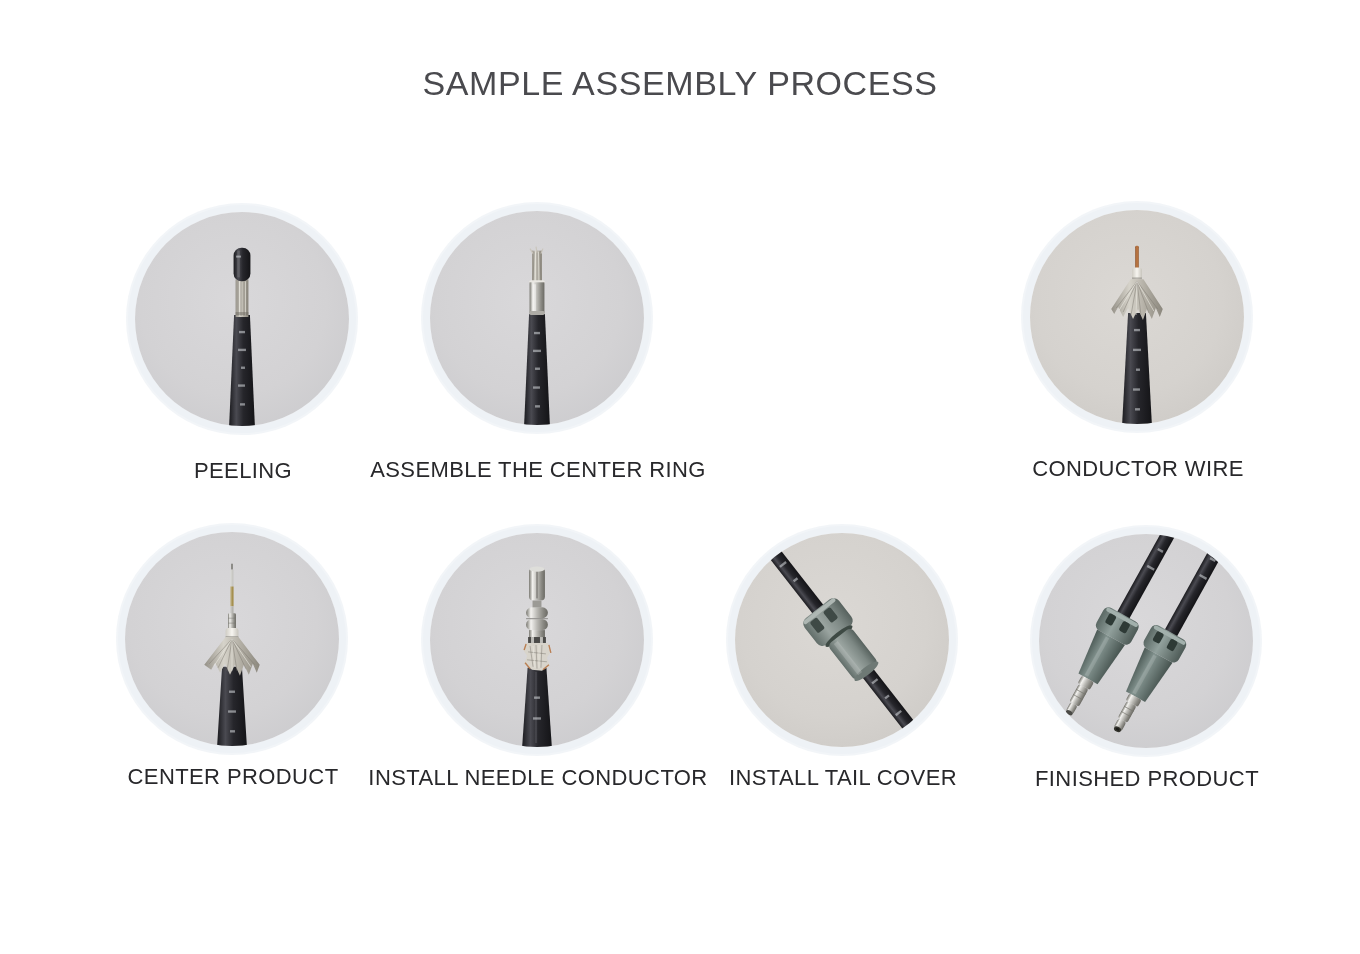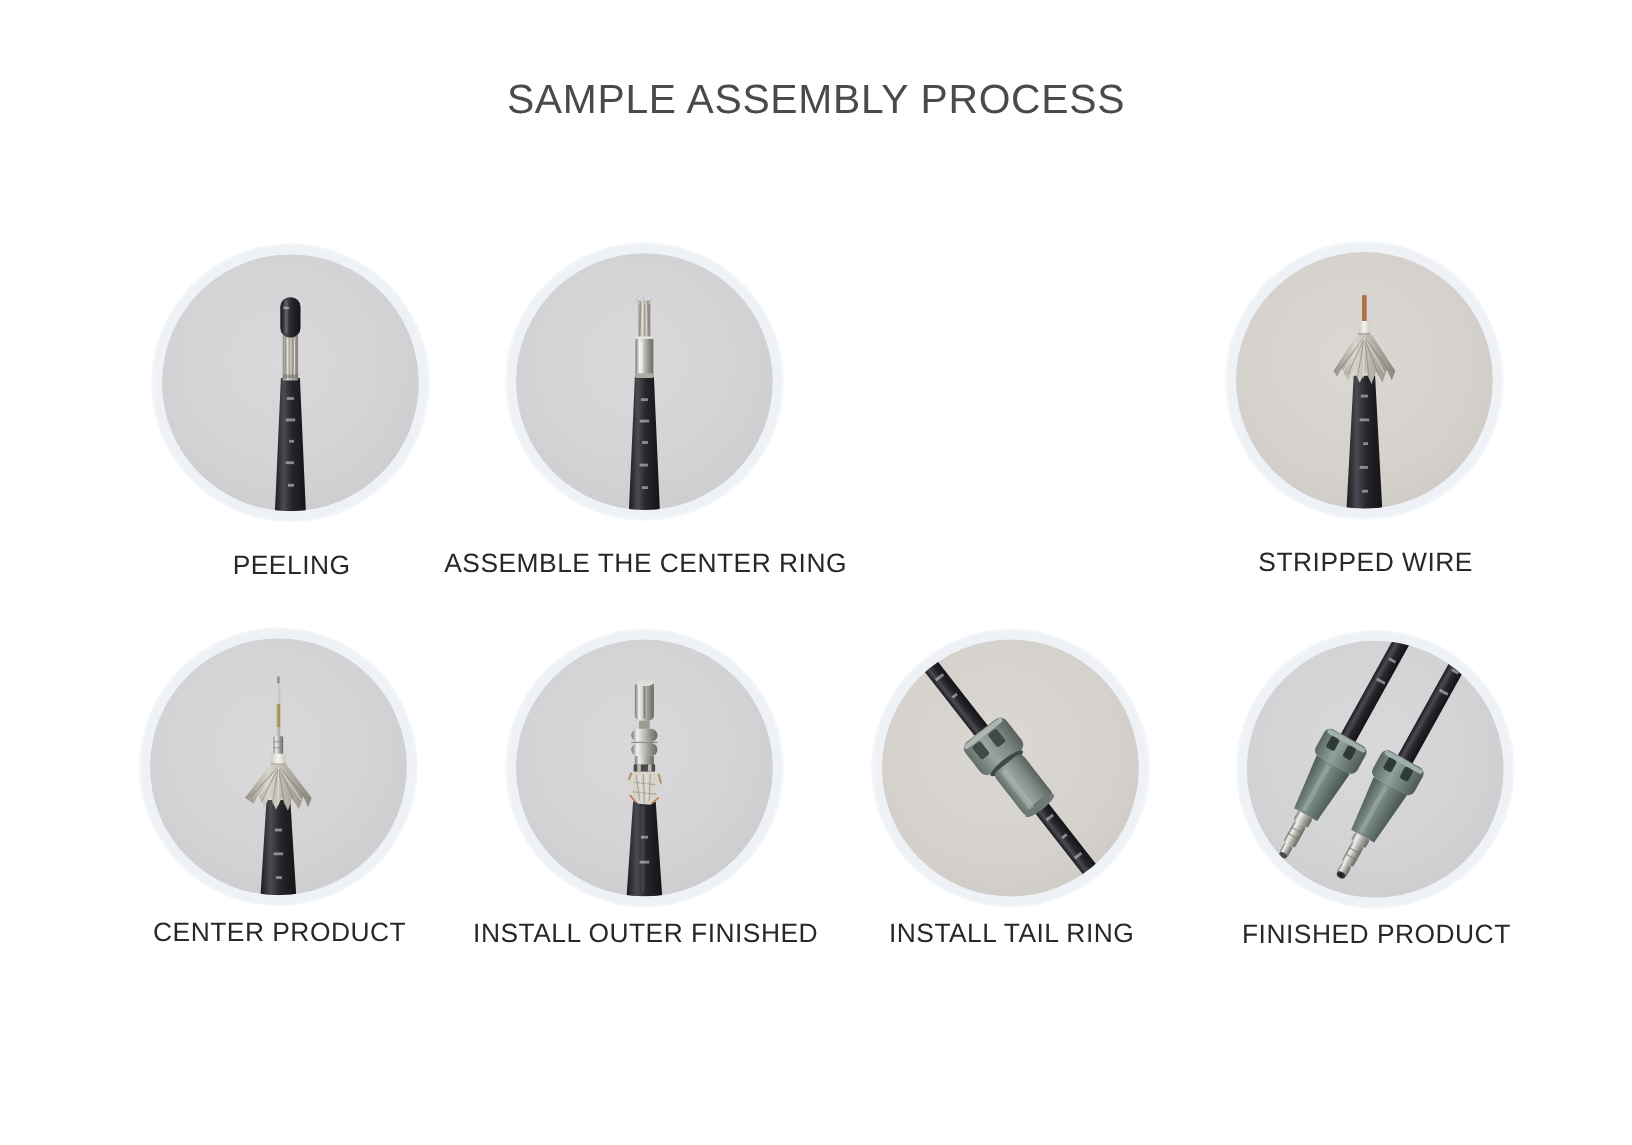--- a/index.html
+++ b/index.html
@@ -167,21 +167,21 @@
           <rect x="103" y="58" width="10" height="12" rx="3" fill="url(#gWhiteIns)"></rect>
           <rect x="103" y="68" width="10" height="2" fill="#8f8c85" opacity="0.6"></rect>
         </g>
         <g>
           <path d="M101.5,70 L114.5,70 L134,100 L131,108 L127,99 L123,110 L118,100 L114,111 L109,100 L104,110 L99,99 L94,108 L89,98 L85,105 L82,100 Z" fill="url(#gBraid)"></path>
           <path class="braidline" d="M108,72 L129,100 M108,72 L120,104 M108,72 L112,106 M108,72 L102,106 M108,72 L94,103 M108,72 L87,99"></path>
           <path class="braidlite" d="M108,72 L125,102 M108,72 L107,106 M108,72 L90,101"></path>
         </g>
       </svg>
     </div>
-    <div class="label">STRIPPED WIRE</div>
+    <div class="label">CONDUCTOR WIRE</div>
   </div>
 
   <div class="step s5 row2">
     <div class="photo">
       <svg width="214" height="214" viewBox="0 0 216 216">
         <g>
           <path d="M98,136 L118,136 L123,216 L93,216 Z" fill="url(#gJacket)"></path>
           <rect x="105" y="160" width="6" height="2.4" class="printmark"></rect>
           <rect x="104" y="180" width="8" height="2.4" class="printmark"></rect>
           <rect x="106" y="200" width="5" height="2.4" class="printmark"></rect>
@@ -234,21 +234,21 @@
           <rect x="97" y="87" width="22" height="11" rx="5.5" fill="url(#gChrome)"></rect>
           <rect x="97" y="75" width="22" height="11" rx="5.5" fill="url(#gChrome)"></rect>
           <path d="M97,86.5 L119,86.5" stroke="#6b6a64" stroke-width="1" opacity="0.7"></path>
           <rect x="103.5" y="68" width="9" height="7" fill="#9b9a95"></rect>
           <rect x="100" y="35" width="16" height="33" rx="4" fill="url(#gChrome)"></rect>
           <rect x="107.3" y="37" width="1.4" height="29" fill="#55544f" opacity="0.6"></rect>
           <ellipse cx="108" cy="36.5" rx="7.5" ry="2.6" fill="#dededa"></ellipse>
         </g>
       </svg>
     </div>
-    <div class="label">INSTALL OUTER FINISHED</div>
+    <div class="label">INSTALL NEEDLE CONDUCTOR</div>
   </div>
 
   <div class="step s7 row2">
     <div class="photo warm">
       <svg width="214" height="214" viewBox="0 0 216 216">
         <g transform="rotate(-38 108 108)">
           <rect x="101" y="-60" width="14" height="336" fill="url(#gJacket)"></rect>
           <rect x="105" y="-10" width="6" height="2.4" class="printmark"></rect>
           <rect x="104" y="10" width="8" height="2.4" class="printmark"></rect>
           <rect x="106" y="30" width="5" height="2.4" class="printmark"></rect>
@@ -261,21 +261,21 @@
             <rect x="93" y="74" width="9" height="14" rx="2" fill="#3f4a46"></rect>
             <rect x="110" y="74" width="9" height="14" rx="2" fill="#3f4a46"></rect>
             <ellipse cx="108" cy="103" rx="17" ry="4" fill="#3e4a44"></ellipse>
             <rect x="93" y="103" width="30" height="46" rx="5" fill="url(#gCover)"></rect>
             <ellipse cx="108" cy="148" rx="15" ry="4" fill="#6e7975"></ellipse>
             <rect x="99" y="106" width="5" height="40" fill="#ffffff" opacity="0.18"></rect>
           </g>
         </g>
       </svg>
     </div>
-    <div class="label">INSTALL TAIL RING</div>
+    <div class="label">INSTALL TAIL COVER</div>
   </div>
 
   <div class="step s8 row2">
     <div class="photo">
       <svg width="214" height="214" viewBox="0 0 216 216">
 
         <g transform="translate(64 120) rotate(29)">
           <rect x="-7" y="-160" width="14" height="122" fill="url(#gJacket)"></rect>
           <rect x="-2" y="-120" width="6" height="2.4" class="printmark"></rect>
           <rect x="-3" y="-100" width="8" height="2.4" class="printmark"></rect>

